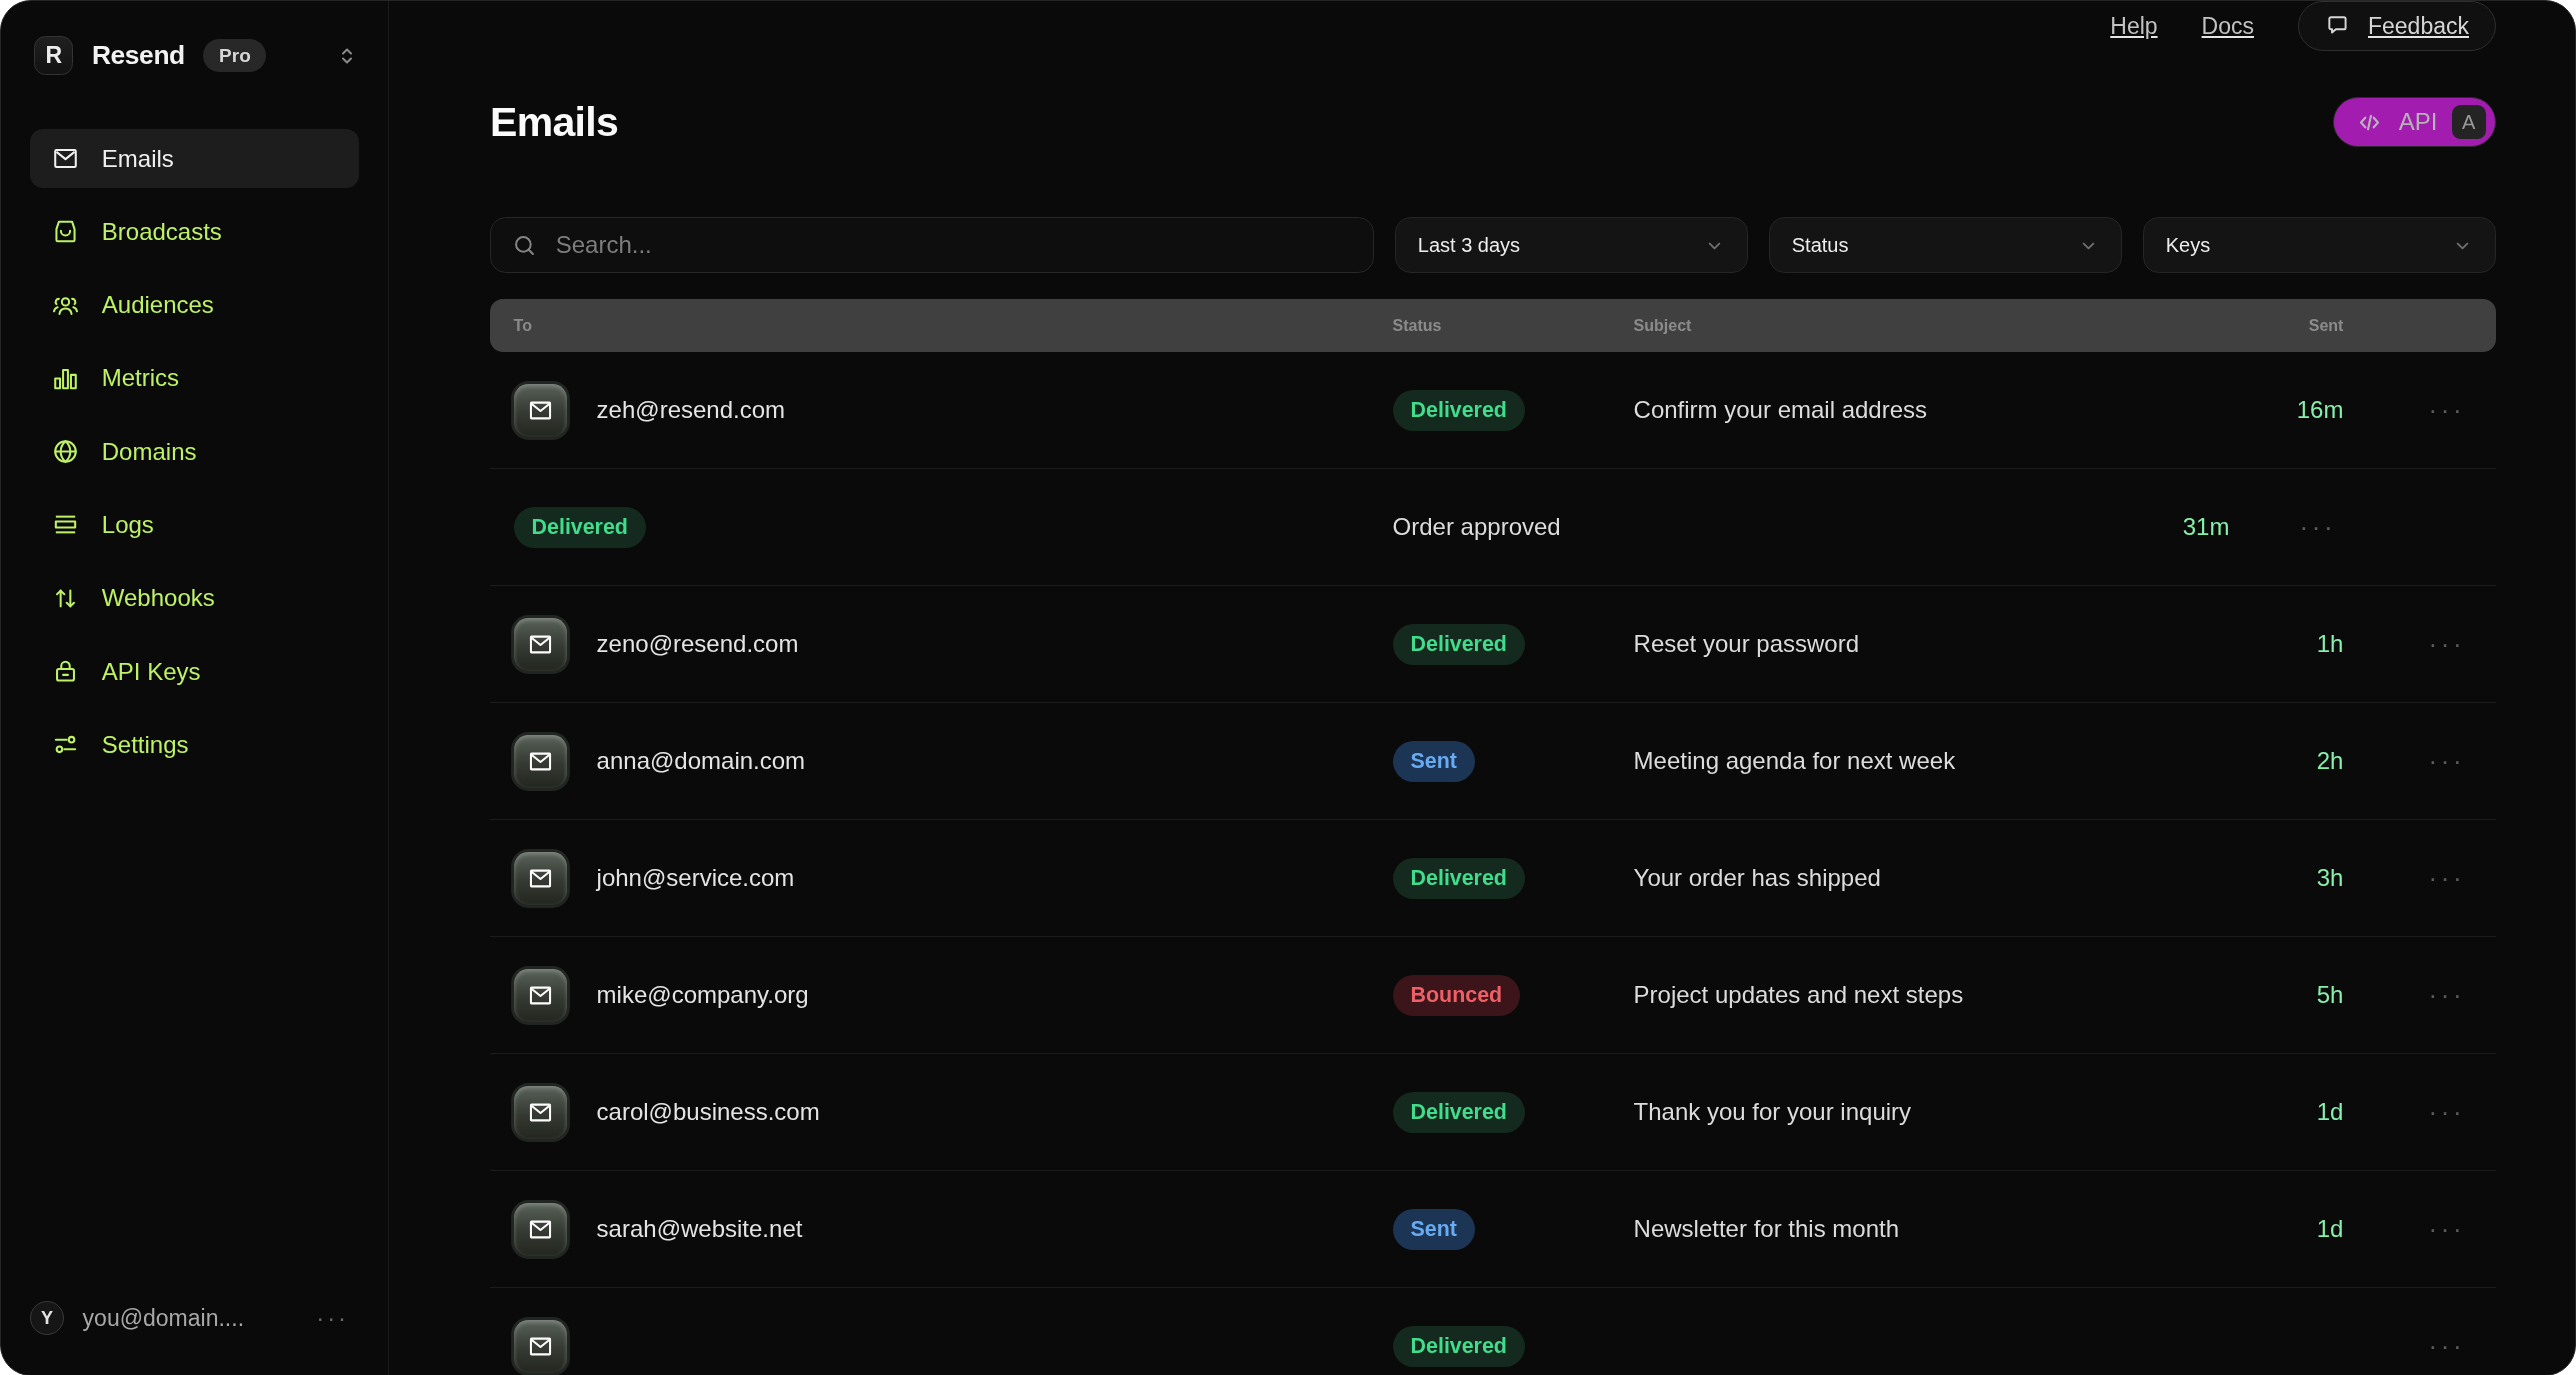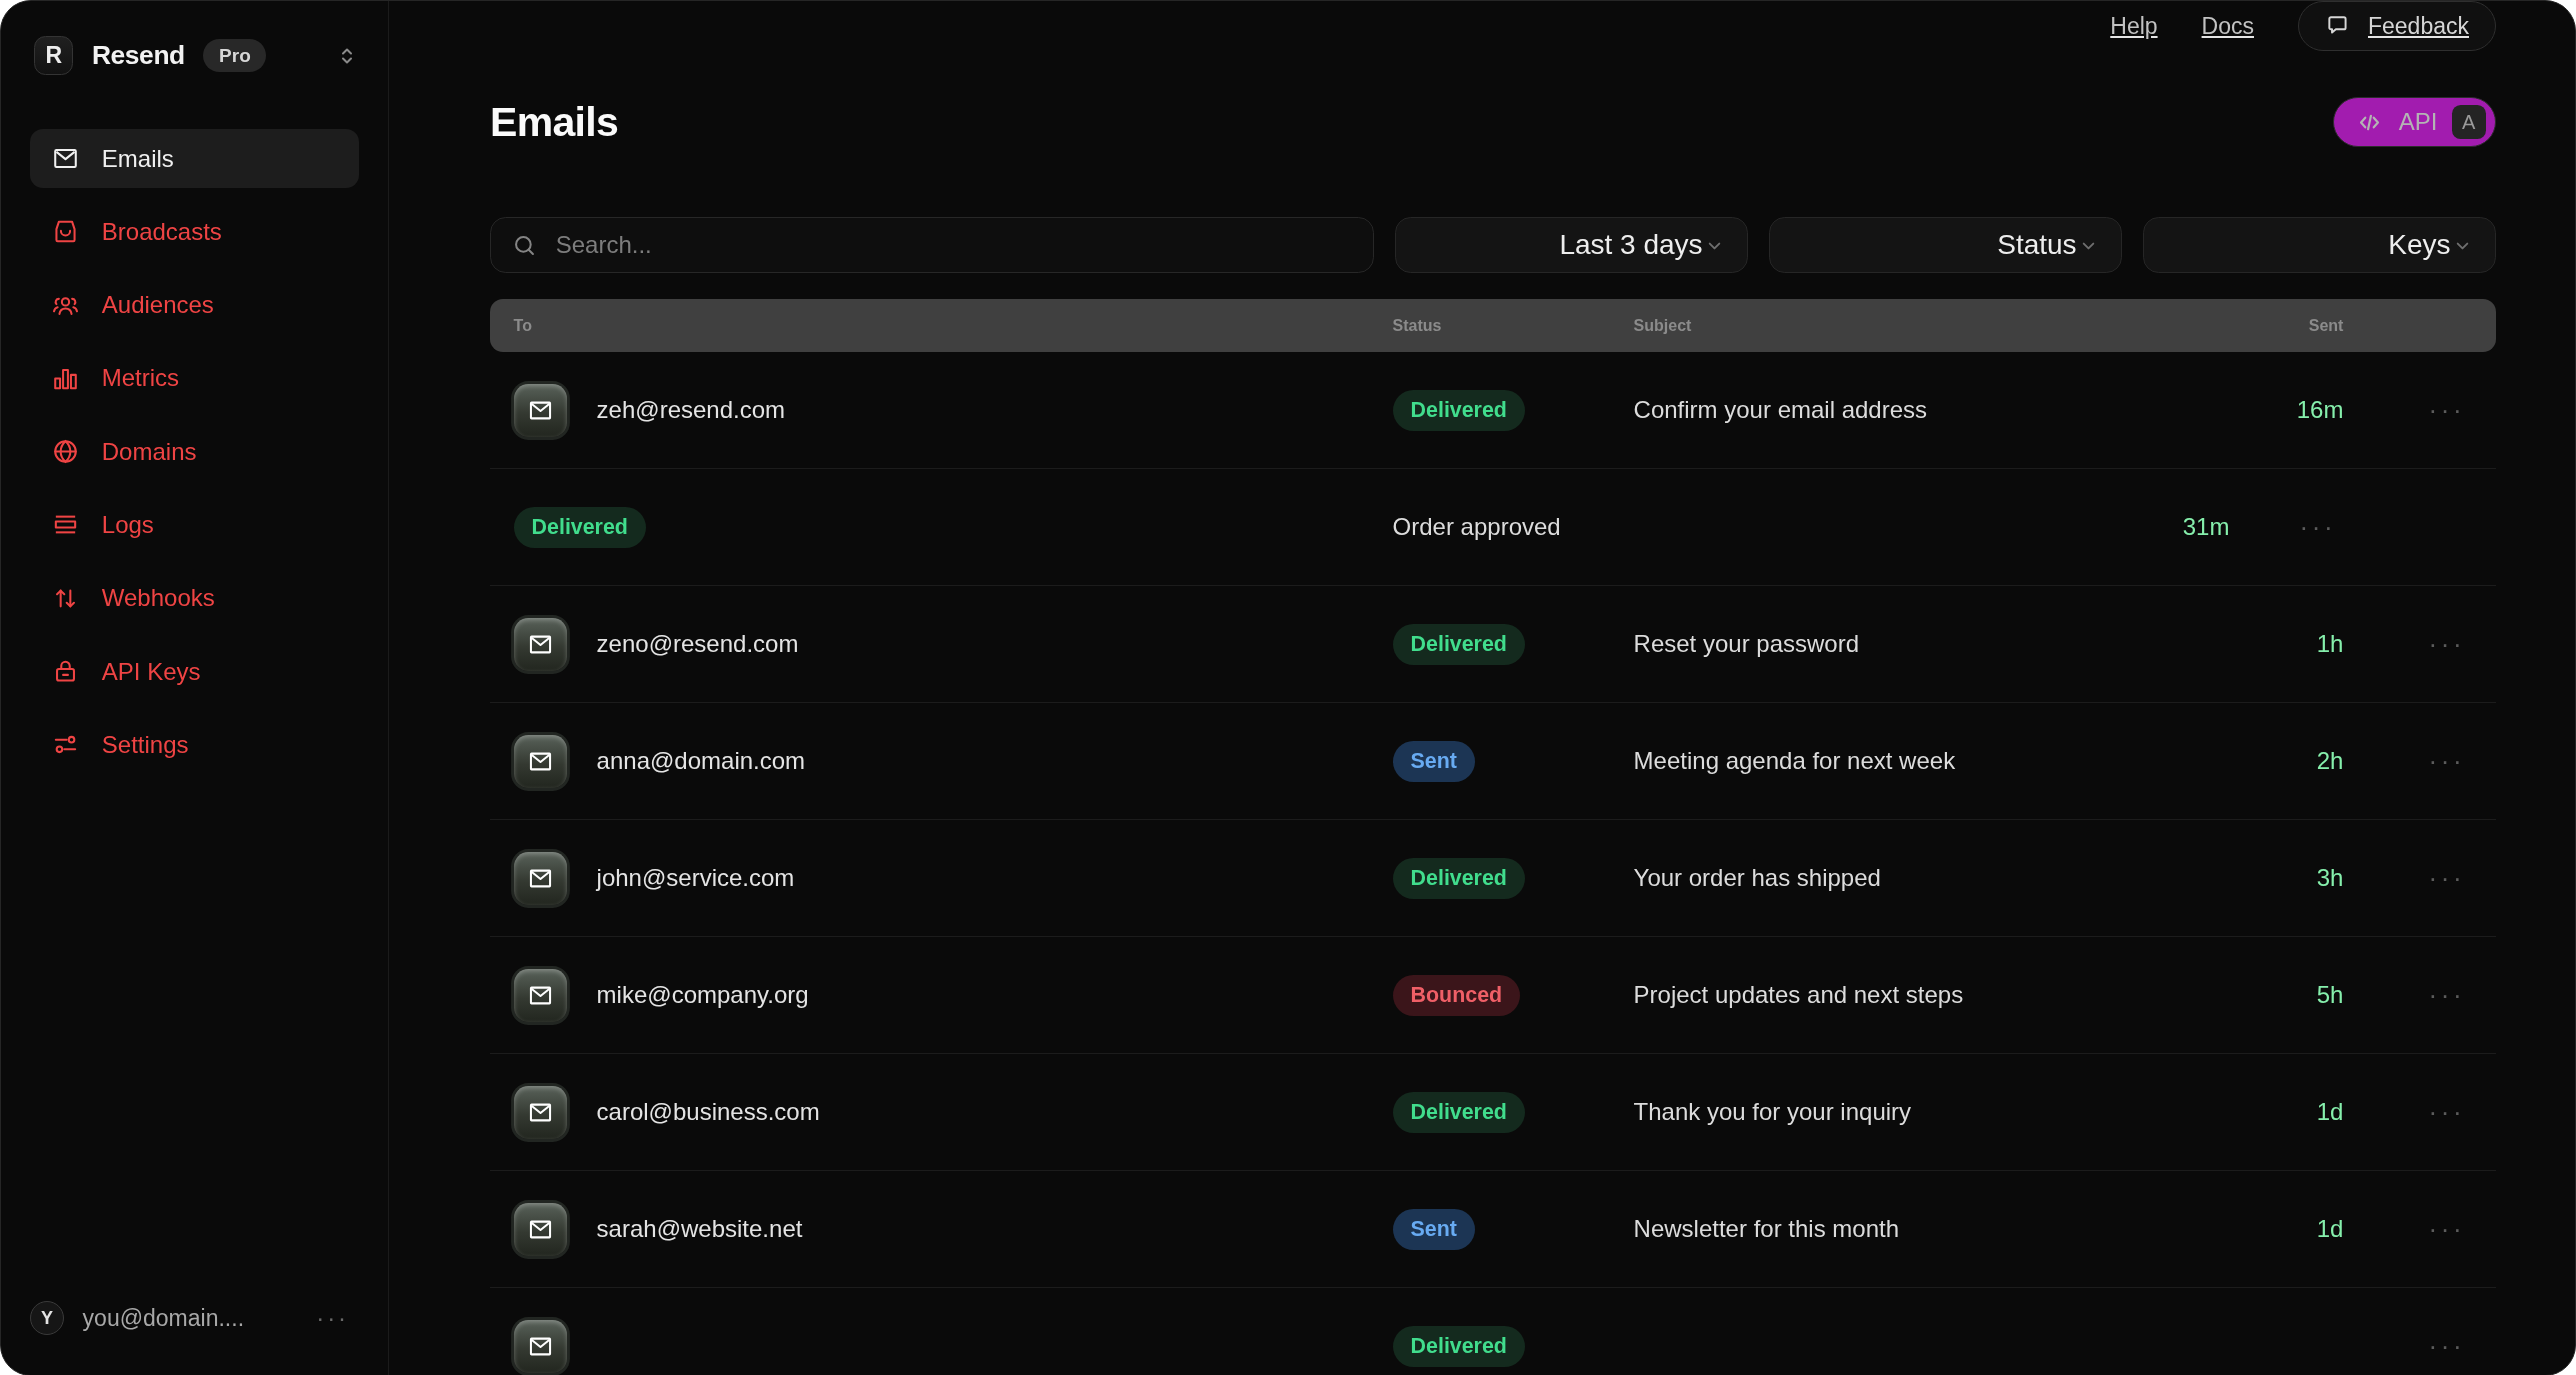--- a/index.html
+++ b/index.html
@@ -32,21 +32,21 @@
     background: #282828; color: #d6d6d6;
     font-size: 19px; font-weight: 600;
     padding: 5.7px 15.7px; border-radius: 714px;
   }
   .switcher { margin-left: auto; color: #8a8a8a; display: flex; align-items: center; cursor: pointer; }
 
   nav { display: flex; flex-direction: column; gap: 14.3px; }
   .nav-item {
     height: 59px; border-radius: 13px;
     display: flex; align-items: center; gap: 21.4px;
-    padding: 0 21.4px; color: #ef4444; font-size: 24px; cursor: pointer;
+    padding: 0 21.4px; color: #bef264; font-size: 24px; cursor: pointer;
   }
   .nav-item.active { background: #1d1d1d; color: #f0f0f0; }
   .nav-icon { display: flex; align-items: center; }
 
   .user-row { margin-top: auto; display: flex; align-items: center; gap: 18.6px; }
   .avatar {
     width: 34px; height: 34px; border-radius: 50%;
     background: #161616; border: 1.4px solid #3a3a3a;
     display: flex; align-items: center; justify-content: center;
     color: #e3e3e3; font-size: 18px; font-weight: 600;
@@ -88,22 +88,22 @@
     color: #848484;
   }
   .search input {
     flex: 1; background: transparent; border: none; outline: none;
     color: #e8e8e8; font-size: 24px; font-family: inherit;
   }
   .search input::placeholder { color: #7d7d7d; }
   .dropdown {
     flex: 1; height: 56px; border-radius: 15.7px;
     border: 1.4px solid #262626; background: #141414;
-    display: flex; align-items: center; justify-content: flex-end;
-    padding: 0 21.4px; font-size: 28px; color: #ededed; cursor: pointer;
+    display: flex; align-items: center; justify-content: space-between;
+    padding: 0 21.4px; font-size: 20px; color: #ededed; cursor: pointer;
   }
   .dropdown .chev { color: #6e6e6e; display: flex; }
 
   
   .table { margin-top: 26px; }
   .thead, .row {
     display: grid;
     grid-template-columns: 879px 241px 1fr 114px 129px;
     align-items: center; padding: 0 23.6px;
   }

